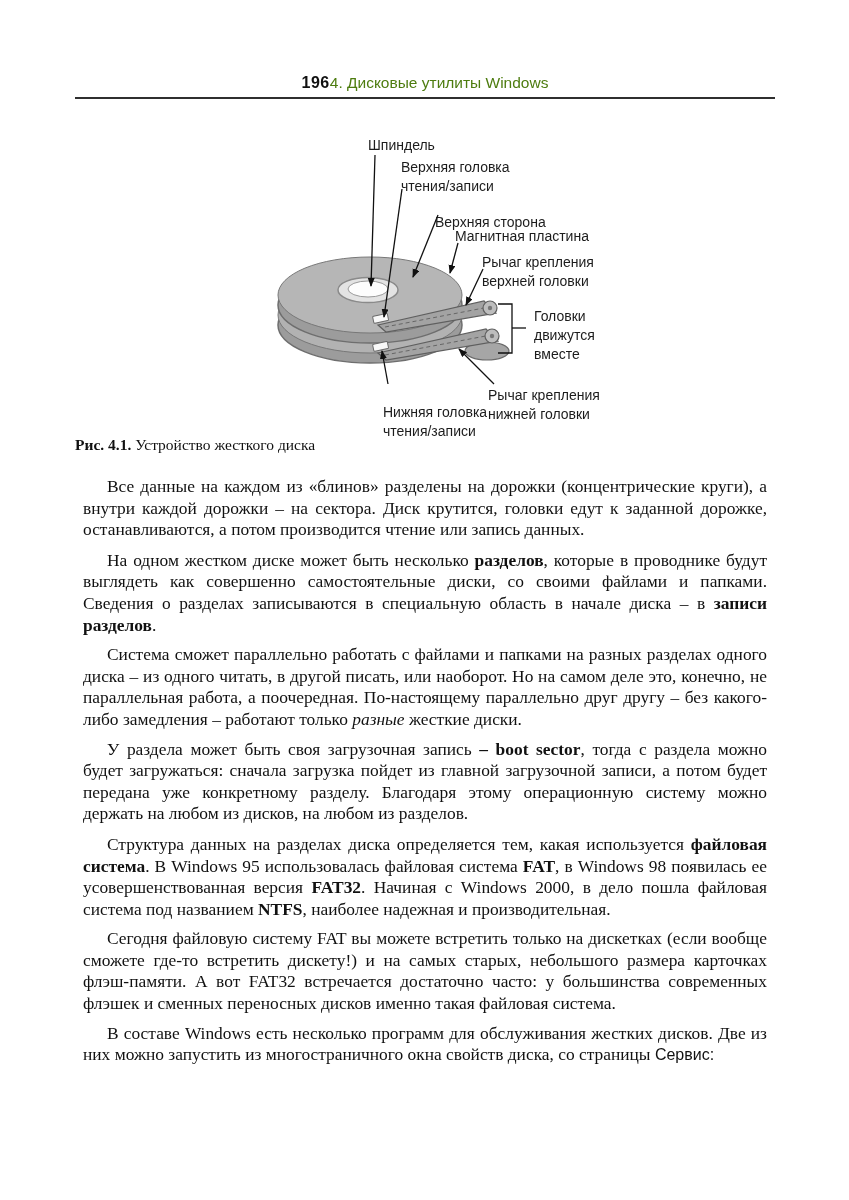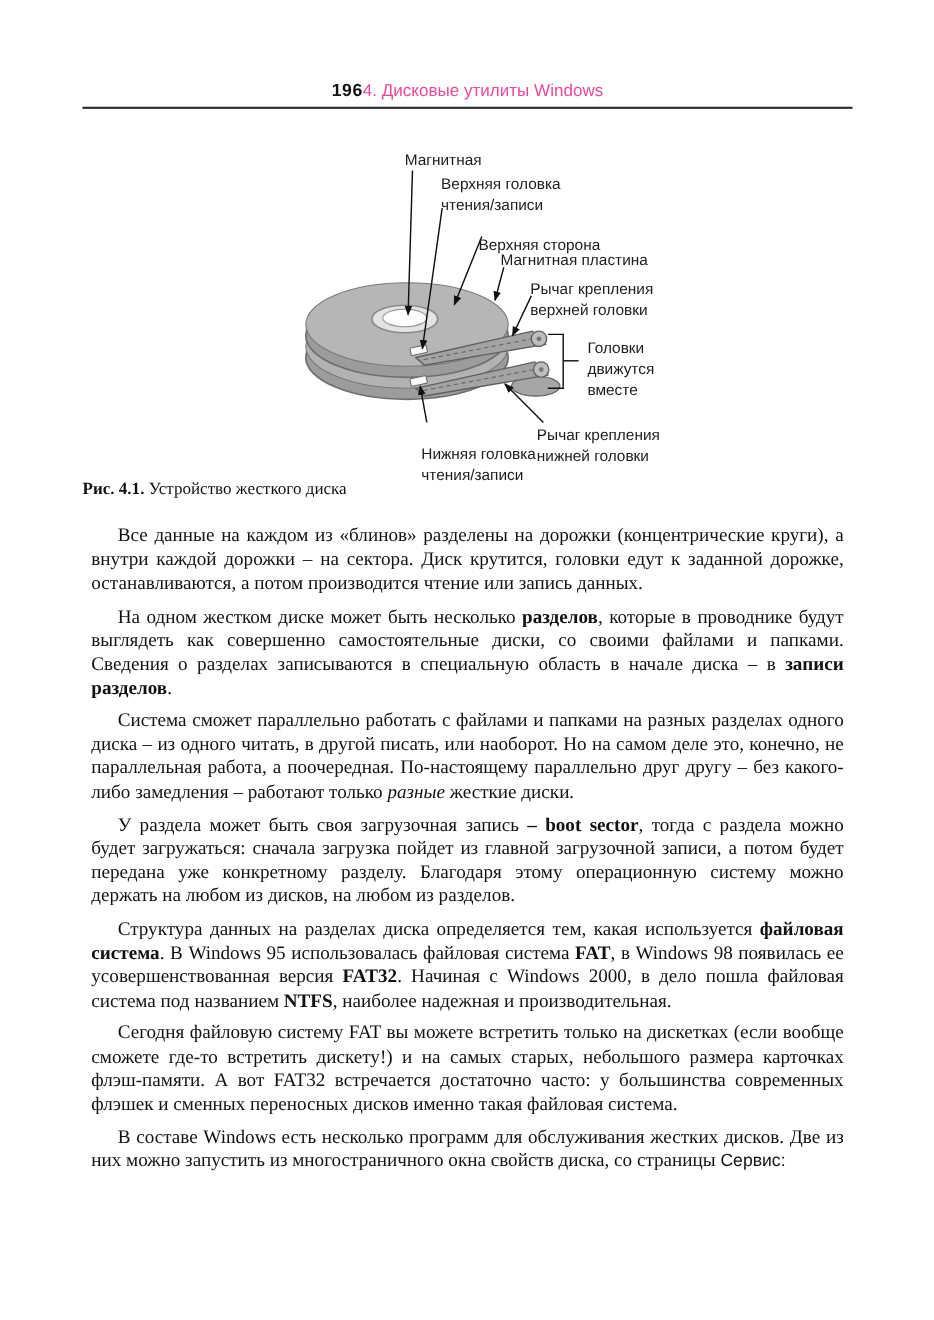--- a/index.html
+++ b/index.html
@@ -14,21 +14,21 @@
   .content{position:absolute;left:75px;top:0;width:700px;}
   
   .runhead{
     margin-top:74px;
     display:flex;justify-content:center;align-items:baseline;
     font-family:"Liberation Sans",sans-serif;
     border-bottom:2px solid #2f2f2f;
     padding-bottom:5px;
   }
   .pagenum{font-weight:bold;font-size:16px;letter-spacing:.5px;}
-  .chapter{font-size:15.5px;color:#ec4899;}
+  .chapter{font-size:15.5px;color:#4d7c0f;}
   
   .fig{position:relative;margin-top:30px;height:290px;}
   .fig svg{position:absolute;left:0;top:0;}
   .figlabel{
     position:absolute;
     font-family:"Liberation Sans",sans-serif;
     font-size:14px;line-height:19px;color:#1c1c1c;
     white-space:pre-line;
   }
   .caption{
@@ -111,21 +111,21 @@
           <line x1="408" y1="140" x2="391" y2="176" marker-end="url(#ah)"></line>
           <line x1="313" y1="255" x2="307" y2="222" marker-end="url(#ah)"></line>
           <line x1="419" y1="255" x2="384" y2="220" marker-end="url(#ah)"></line>
         </g>
 
         <g stroke="#111" stroke-width="1.3" fill="none">
           <polyline points="423,175 437,175 437,224 423,224"></polyline>
           <line x1="437" y1="199" x2="451" y2="199"></line>
         </g>
       </svg>
-      <div class="figlabel" style="left:293px;top:7px">Магнитная</div>
+      <div class="figlabel" style="left:293px;top:7px">Шпиндель</div>
       <div class="figlabel" style="left:326px;top:29px">Верхняя головка
 чтения/записи</div>
       <div class="figlabel" style="left:360px;top:84px">Верхняя сторона</div>
       <div class="figlabel" style="left:380px;top:98px">Магнитная пластина</div>
       <div class="figlabel" style="left:407px;top:124px">Рычаг крепления
 верхней головки</div>
       <div class="figlabel" style="left:459px;top:178px">Головки
 движутся
 вместе</div>
       <div class="figlabel" style="left:308px;top:274px">Нижняя головка

